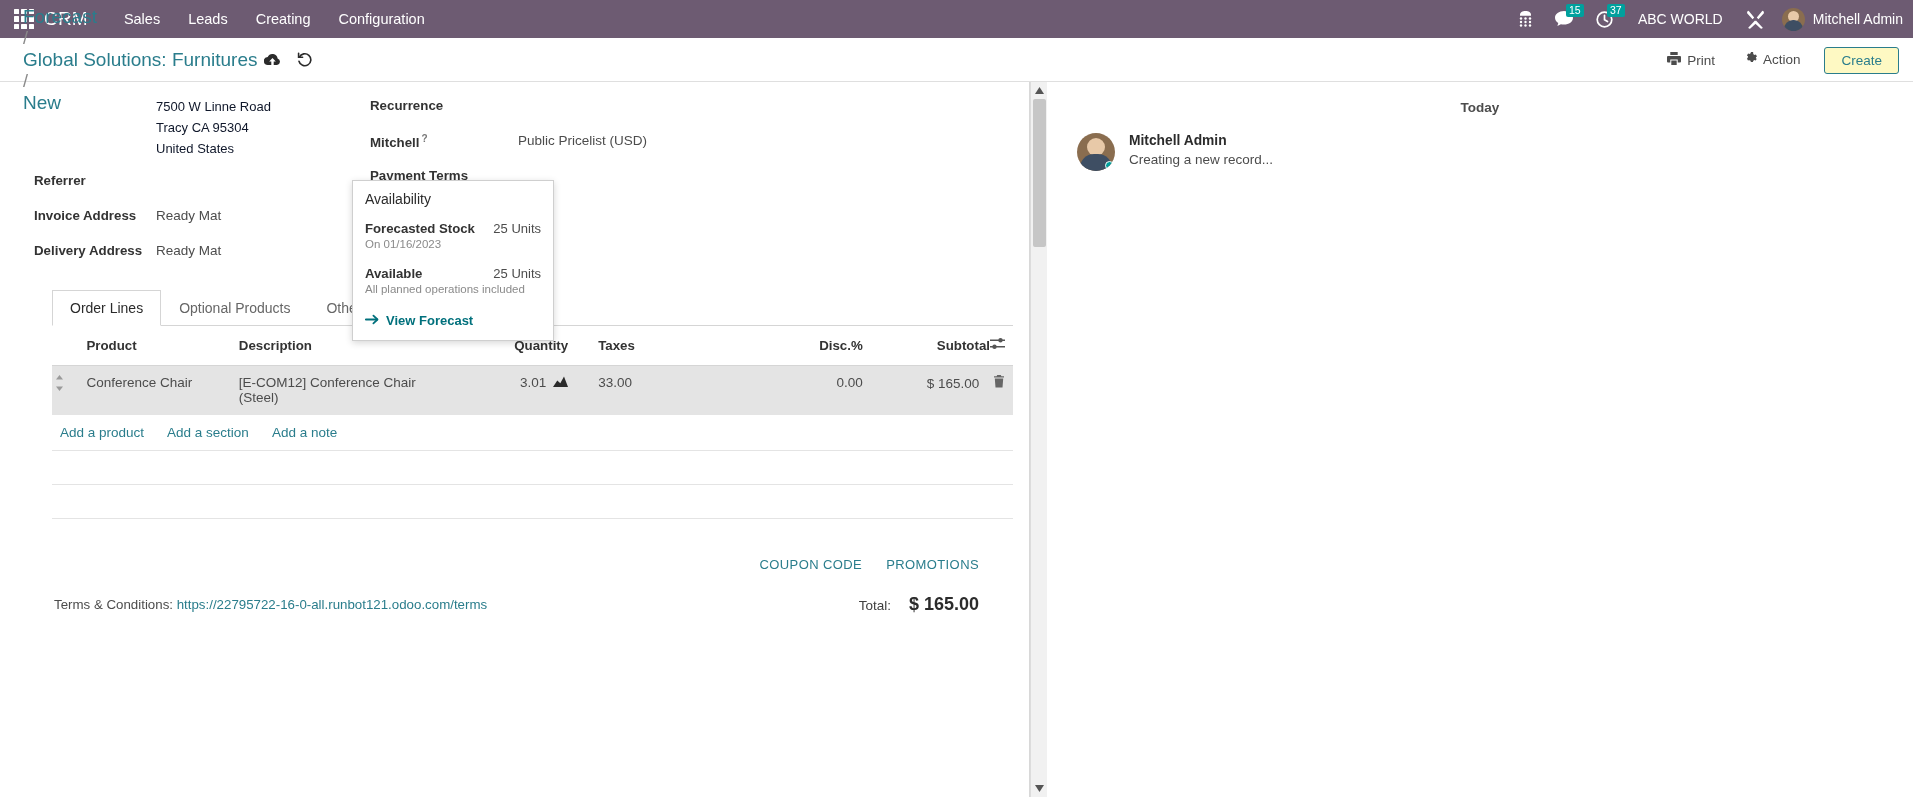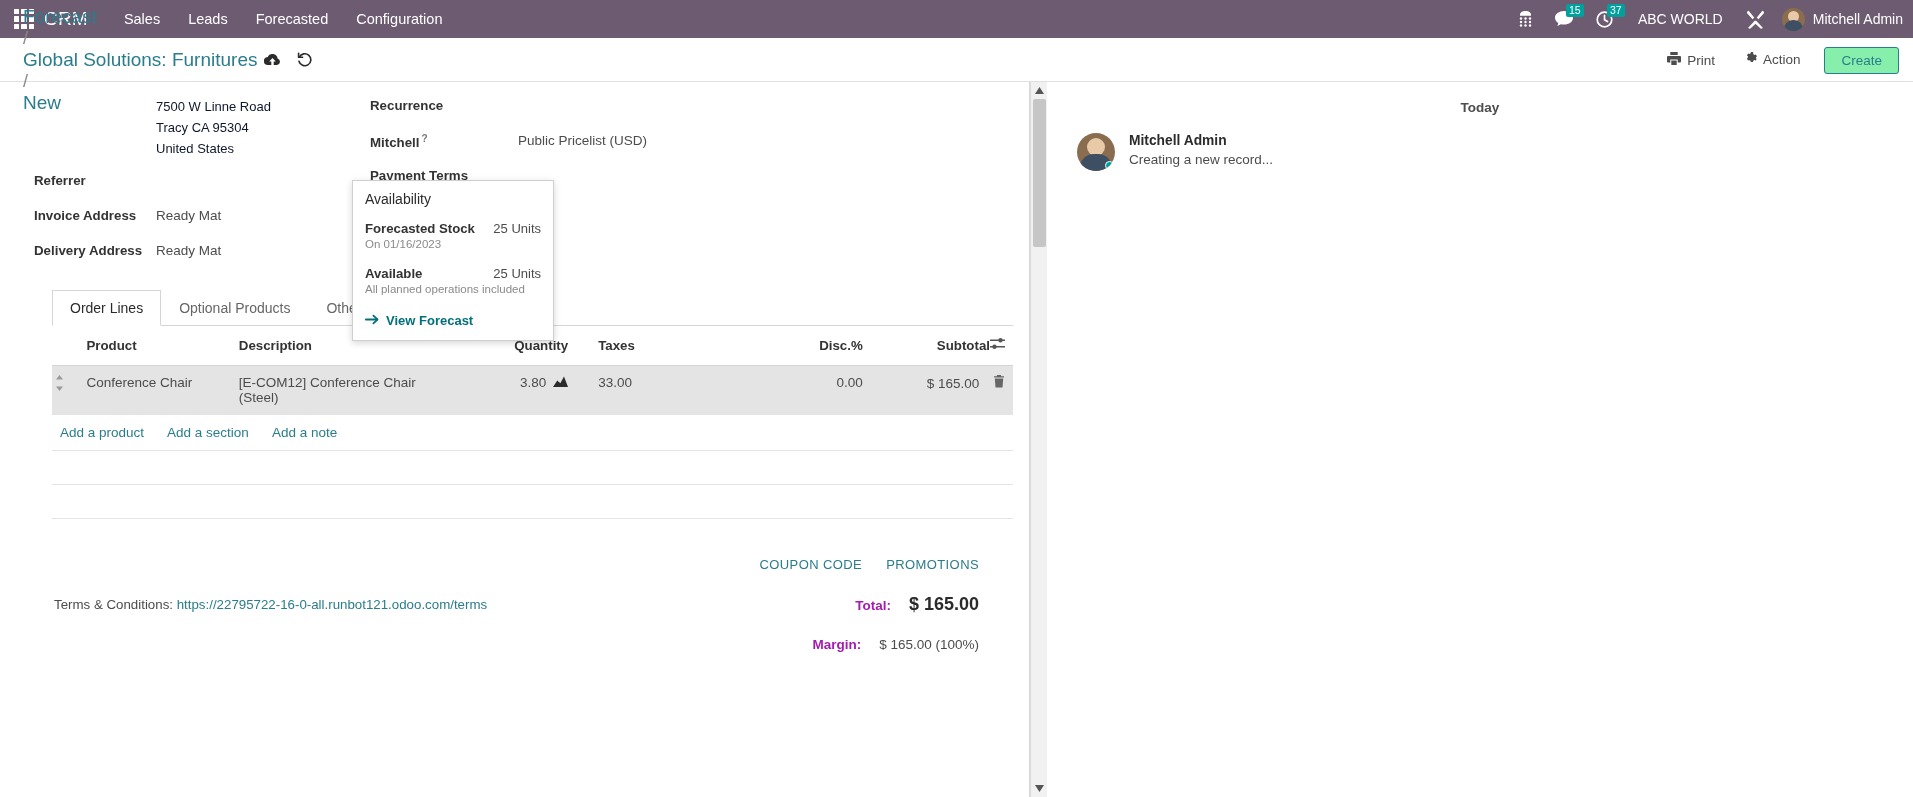--- a/index.html
+++ b/index.html
@@ -137,21 +137,21 @@
     border: 1px solid transparent;
     cursor: pointer;
     display: flex; align-items: center; gap: 6px;
     border-radius: 3px;
     font-family: inherit;
     white-space: nowrap;
   }
   .btn-create {
     border: 1px solid #2a7d8c;
     color: #2a7d8c;
-    background: #86efac;
+    background: #fef9c3;
     padding: 5px 16px;
     font-size: 13.5px;
     border-radius: 3px;
     cursor: pointer;
     margin-left: 8px;
     font-family: inherit;
   }
 
   
   .body-wrap {
@@ -296,21 +296,21 @@
     color: #2a7d8c;
     font-size: 13px;
     letter-spacing: .4px;
     cursor: pointer;
     white-space: nowrap;
   }
   .tot-row {
     display: flex; justify-content: flex-end; align-items: baseline;
     gap: 18px; padding: 6px 0;
   }
-  .tot-label { font-weight: bold; color: #a21caf; font-size: 13.5px; }
+  .tot-label { font-weight: normal; color: #404040; font-size: 13.5px; }
   .tot-val-big { font-size: 18px; font-weight: bold; color: #2b2b2b; white-space: nowrap; }
   .tot-val { font-size: 13.5px; color: #4c4c4c; white-space: nowrap; }
 
   
   .popover {
     position: absolute;
     left: 352px; top: 98px;
     width: 202px;
     background: #fff;
     border: 1px solid #cfcfcf;
@@ -460,21 +460,21 @@
       <i></i>
       <i></i>
       <i></i>
       <i></i>
       <i></i>
       <i></i>
   </div>
   <div class="brand">CRM</div>
   <div class="menu-item">Sales</div>
   <div class="menu-item">Leads</div>
-  <div class="menu-item">Forecasted</div>
+  <div class="menu-item">Creating</div>
   <div class="menu-item">Configuration</div>
 
   <div class="nav-spacer"></div>
 
   <div class="sys-icon">
     <svg width="15" height="17" viewBox="0 0 15 17" fill="#fff">
       <path d="M7.5 0C4.4 0 2 1.6 2 3.6v1.1h11V3.6C13 1.6 10.6 0 7.5 0z"></path>
       <circle cx="3" cy="7.5" r="1.2"></circle>
         <circle cx="7.5" cy="7.5" r="1.2"></circle>
         <circle cx="12" cy="7.5" r="1.2"></circle>
@@ -648,21 +648,21 @@
                   <svg width="11" height="16" viewBox="0 0 11 16" fill="#9a9a9a">
                     <path d="M5.5 0 9 4.4H2z"></path>
                       <path d="M5.5 16 2 11.6h7z"></path>
                   </svg>
                 </span>
               </td>
               <td>Conference Chair</td>
               <td>[E-COM12] Conference Chair (Steel)</td>
               <td class="num">
                 <span class="qty-cell">
-                  <span>3.80</span>
+                  <span>3.01</span>
                   <span class="forecast-glyph">
                     <svg width="15" height="11" viewBox="0 0 15 11" fill="#2b2b2b">
                       <path d="M0 11 L4.3 4.6 L7.3 7.2 L11 0.6 L15 11 Z"></path>
                     </svg>
                   </span>
                 </span>
               </td>
               <td style="padding-left:22px">33.00</td>
               <td class="num">0.00</td>
               <td class="num">
@@ -698,24 +698,20 @@
         </div>
         <div class="totals-col">
           <div class="promo-row">
             <span class="promo-link">COUPON CODE</span>
             <span class="promo-link">PROMOTIONS</span>
           </div>
           <div class="tot-row">
             <span class="tot-label">Total:</span>
             <span class="tot-val-big">$ 165.00</span>
           </div>
-          <div class="tot-row" style="padding-top:16px">
-            <span class="tot-label">Margin:</span>
-            <span class="tot-val">$ 165.00 (100%)</span>
-          </div>
         </div>
       </div>
 
       <div class="popover">
         <div class="pop-title">Availability</div>
 
         <div class="pop-line">
           <span class="pop-key">Forecasted Stock</span>
           <span class="pop-amt">
             <span>25</span>

